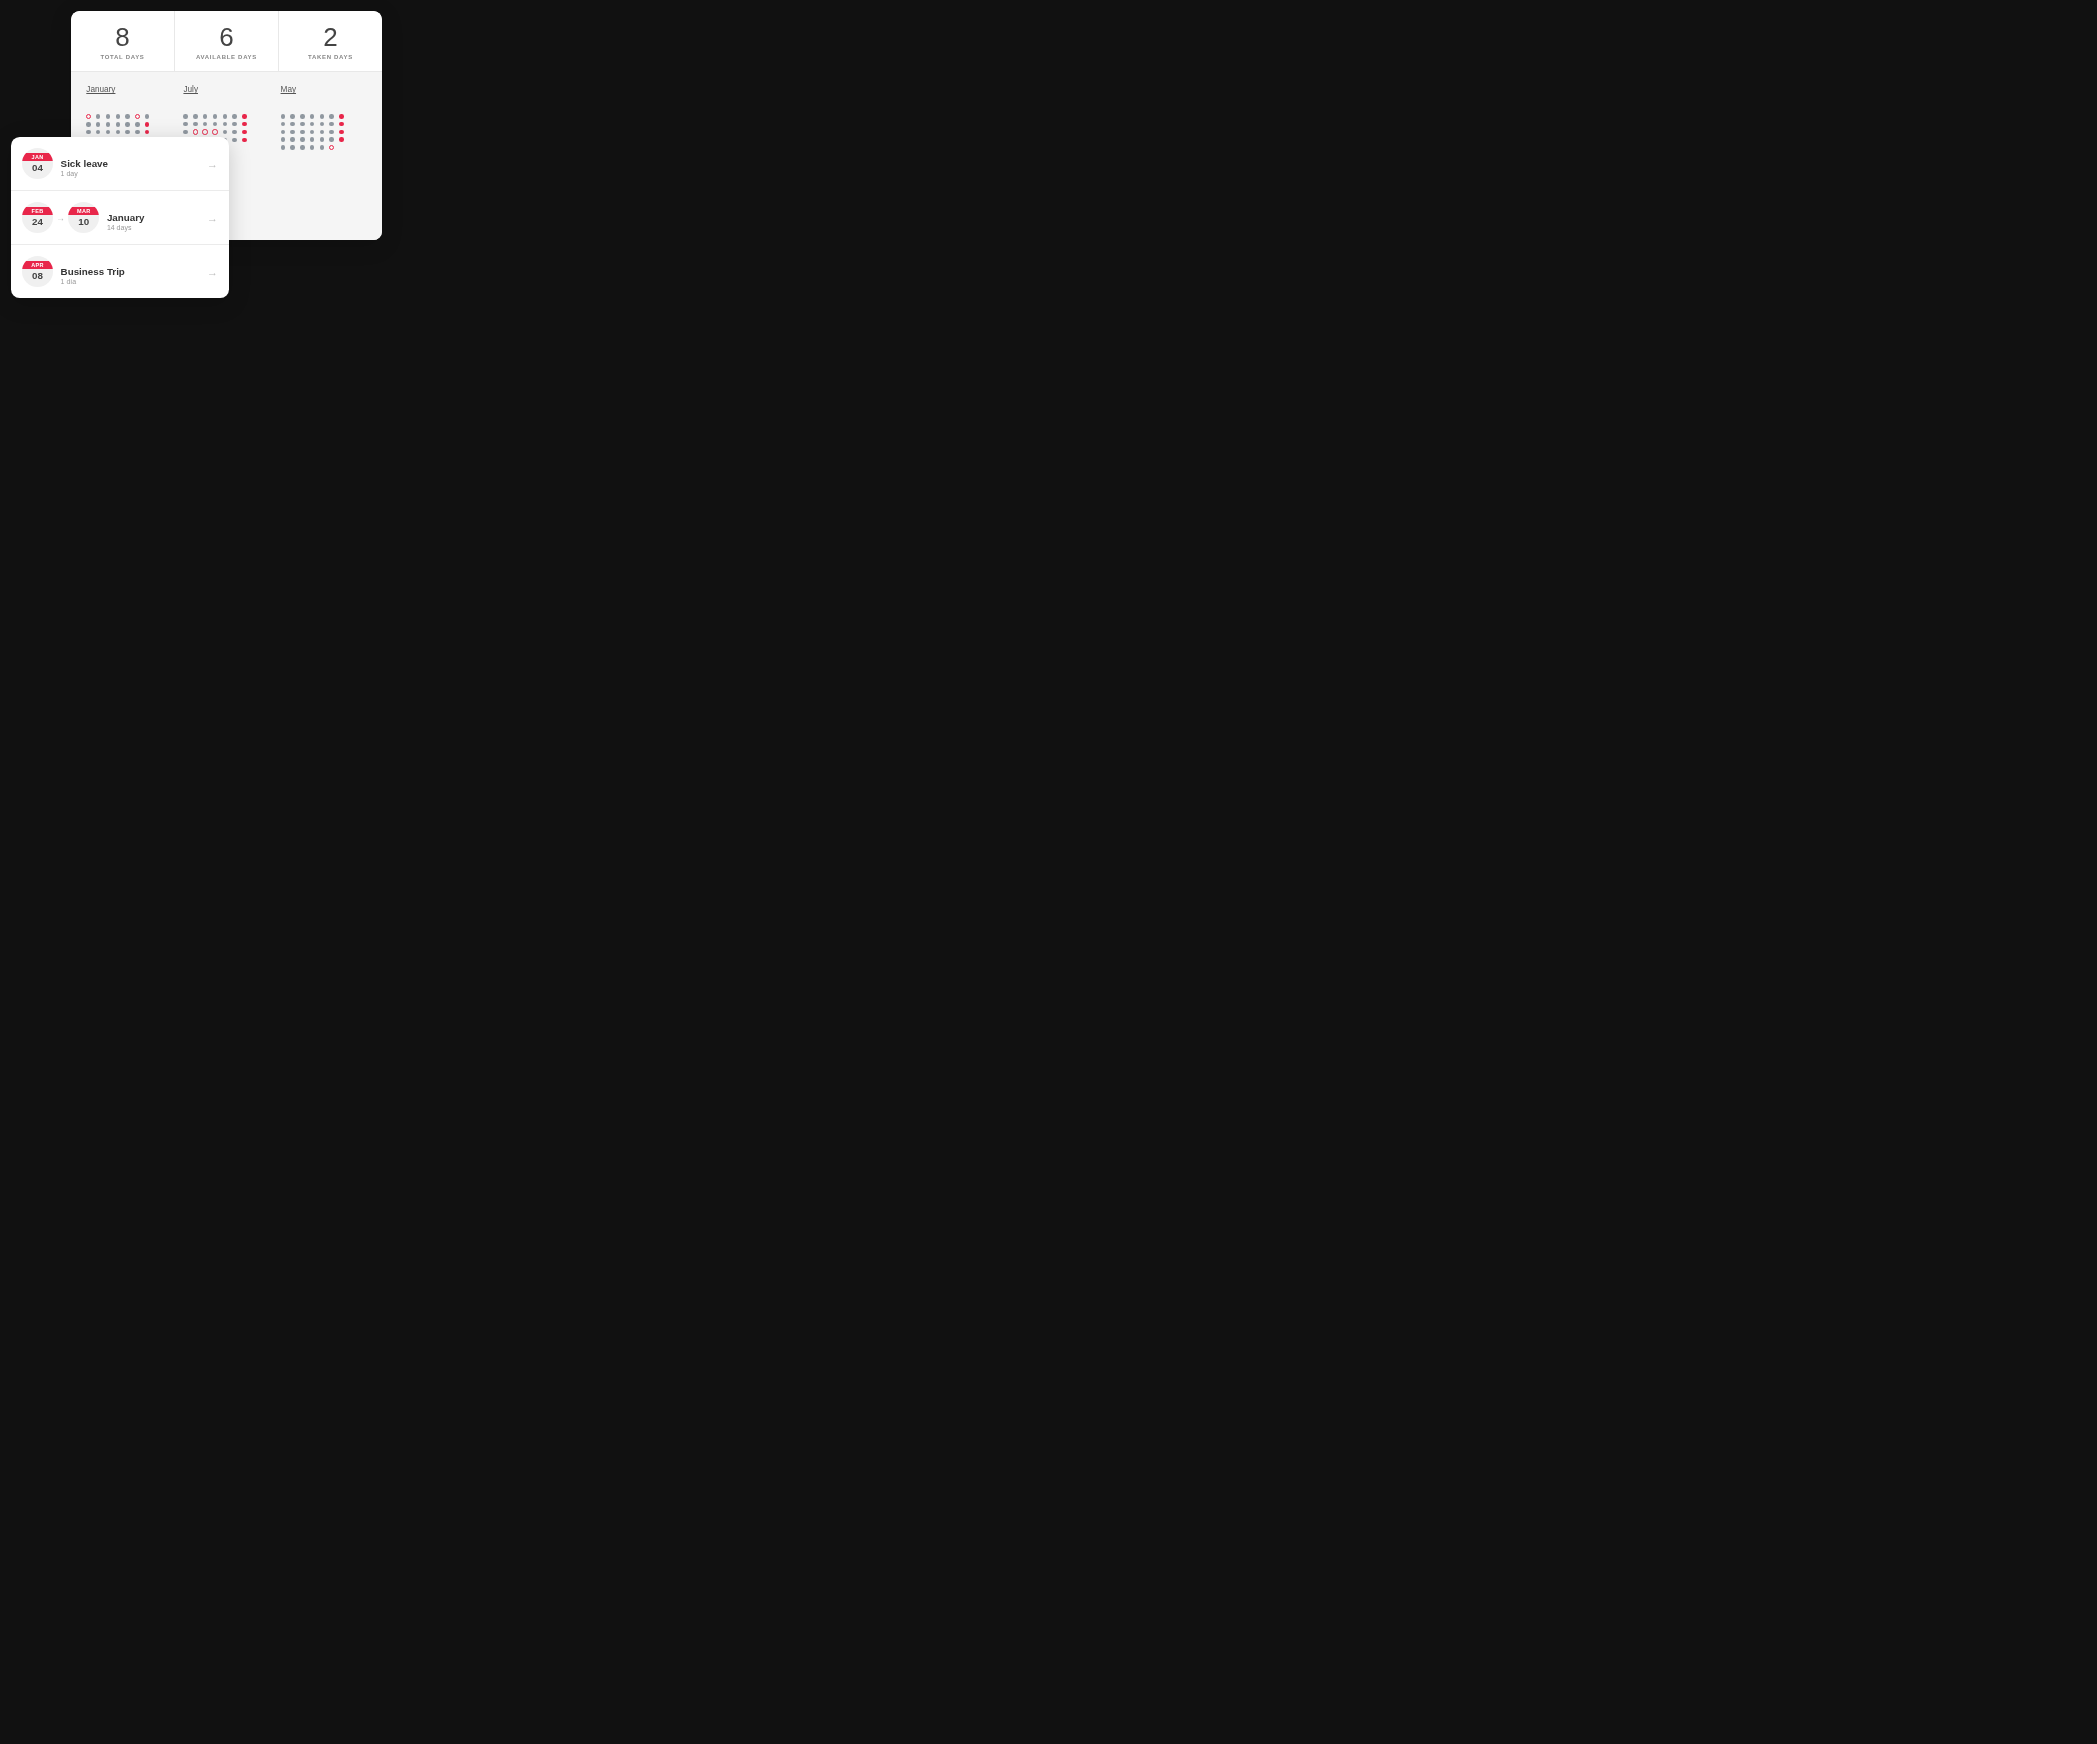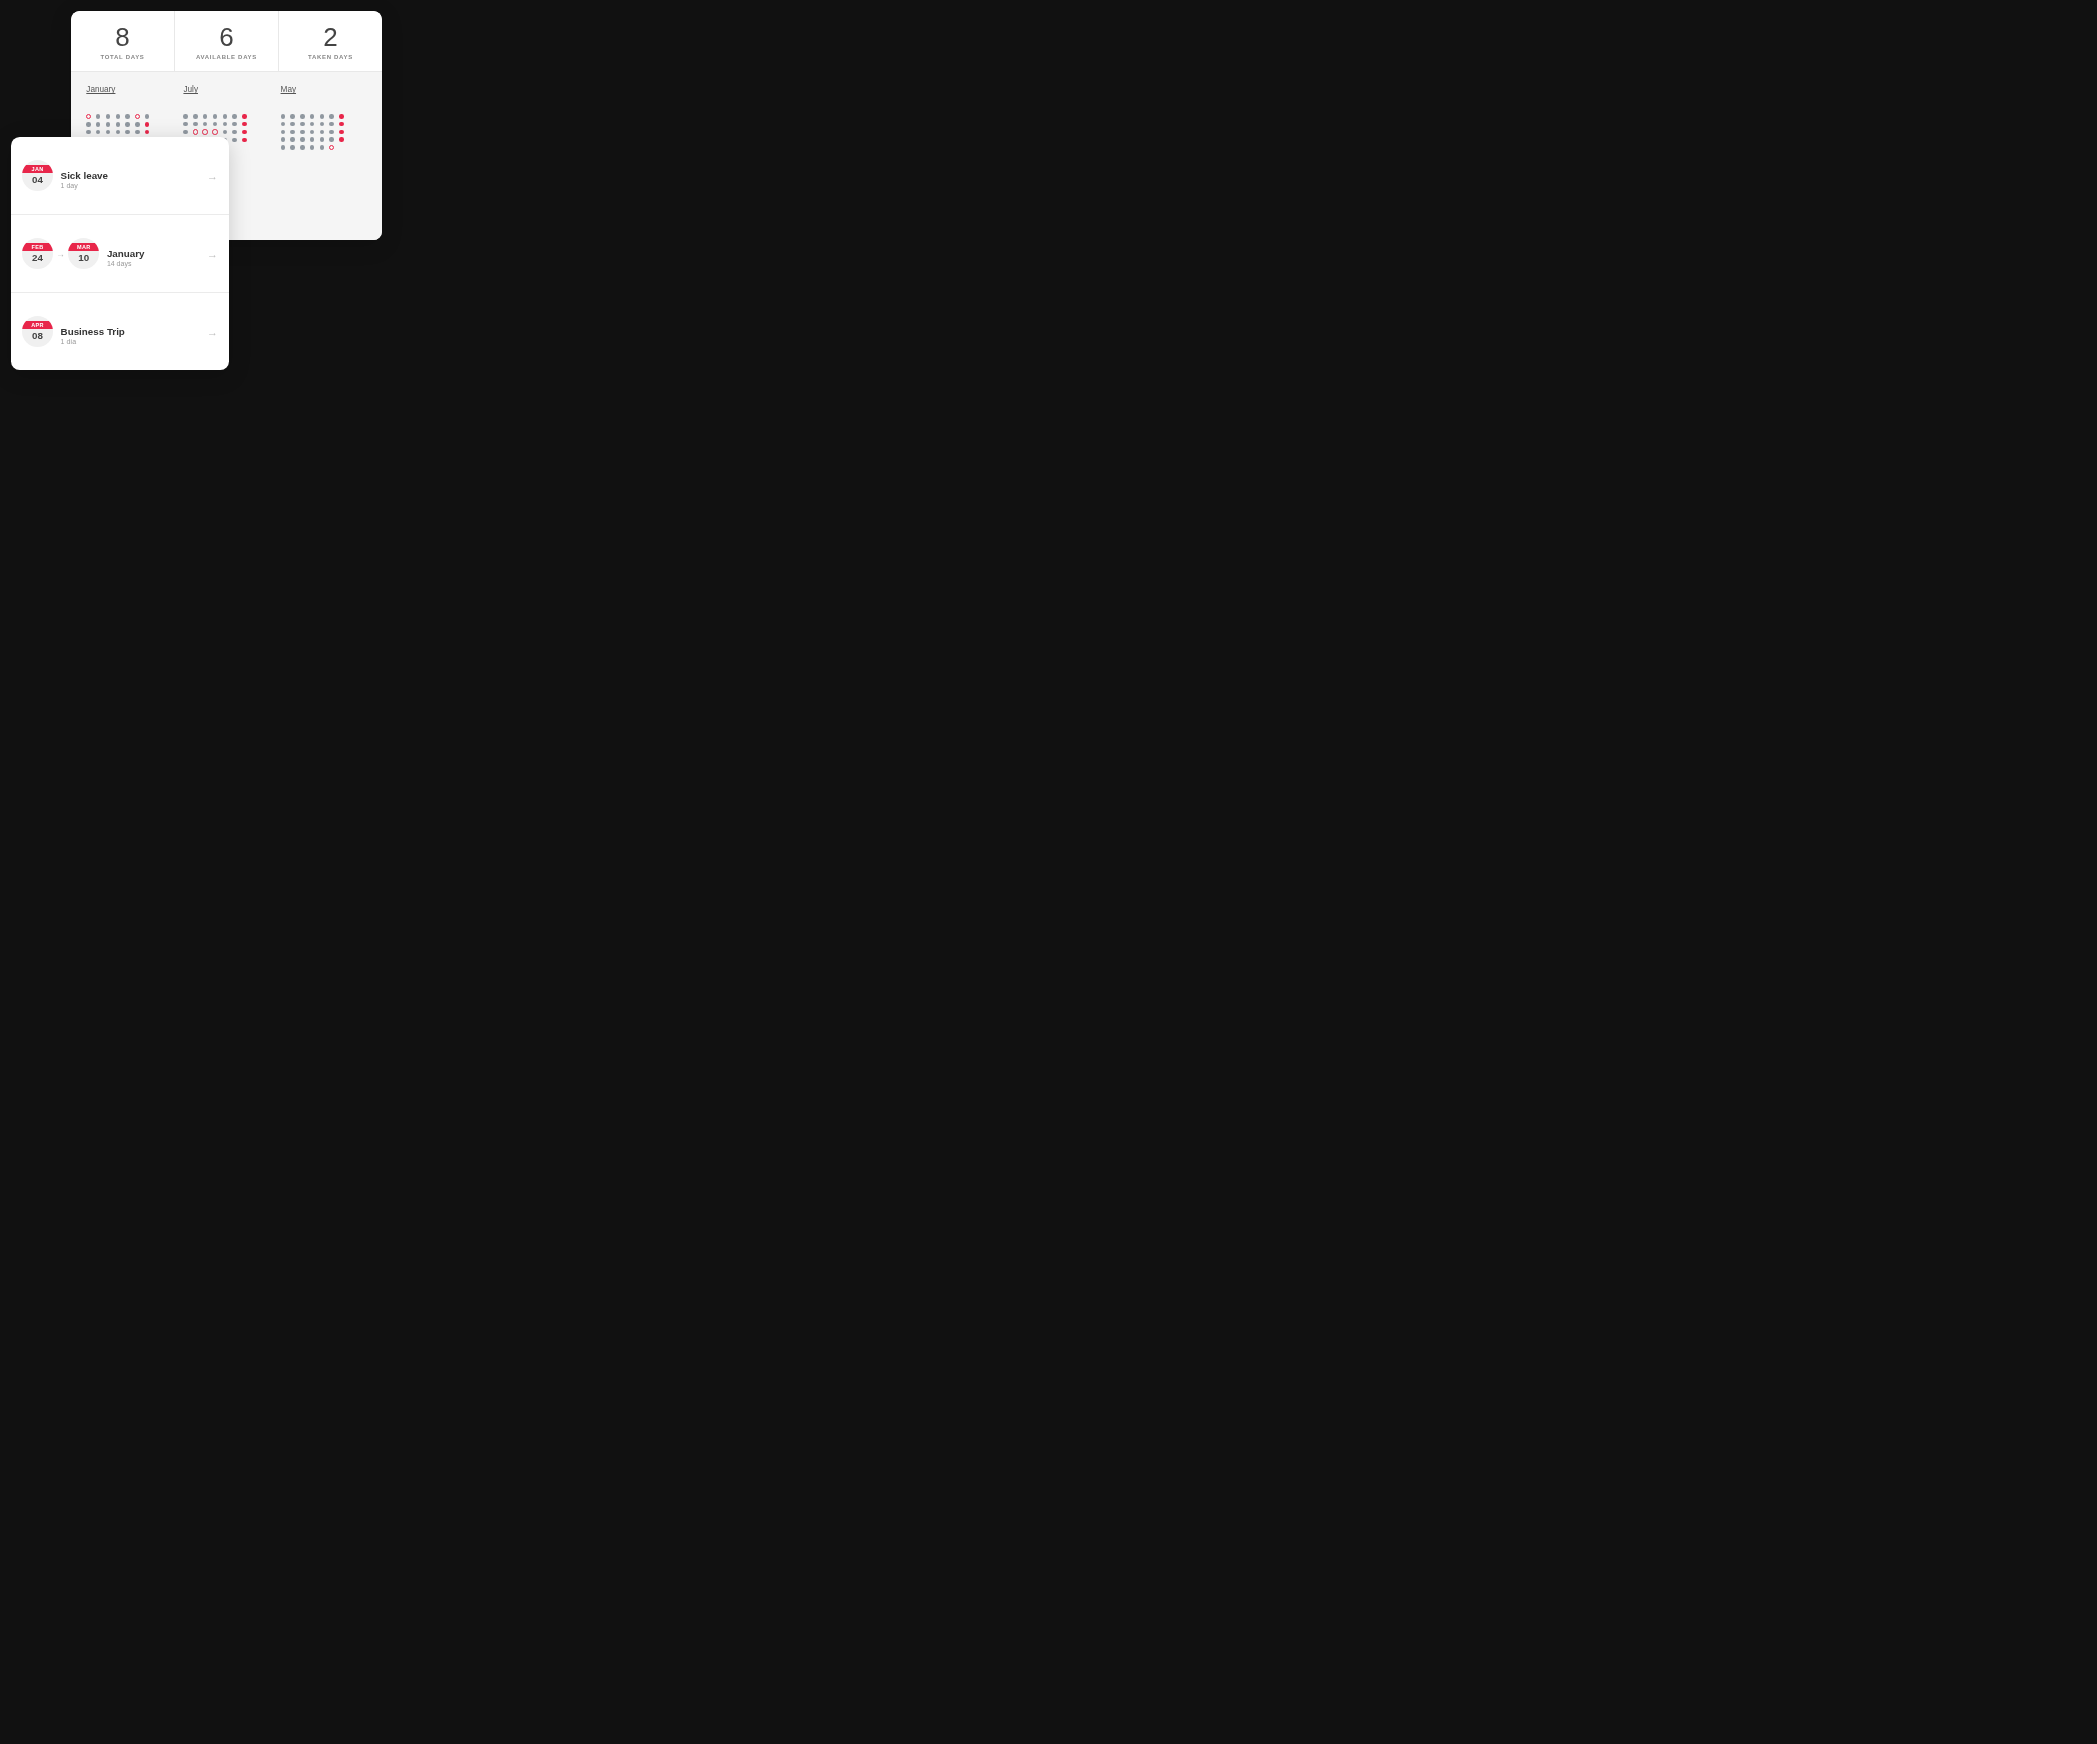--- a/index.html
+++ b/index.html
@@ -125,21 +125,21 @@
       background: #fff;
       border-radius: 8.7px;
       box-shadow: 0 4.4px 22px rgba(0,0,0,0.18);
       overflow: hidden;
       z-index: 10;
     }
 
     .leave-item {
       display: flex;
       align-items: center;
-      padding: 23px 11px;
+      padding: 11px 11px;
       border-bottom: 0.5px solid #ebebeb;
       cursor: pointer;
     }
     .leave-item:last-child { border-bottom: none; justify-content: flex-end; }
 
     .date-badge {
       display: flex;
       flex-direction: column;
       align-items: center;
       background: #f0f0f0;

